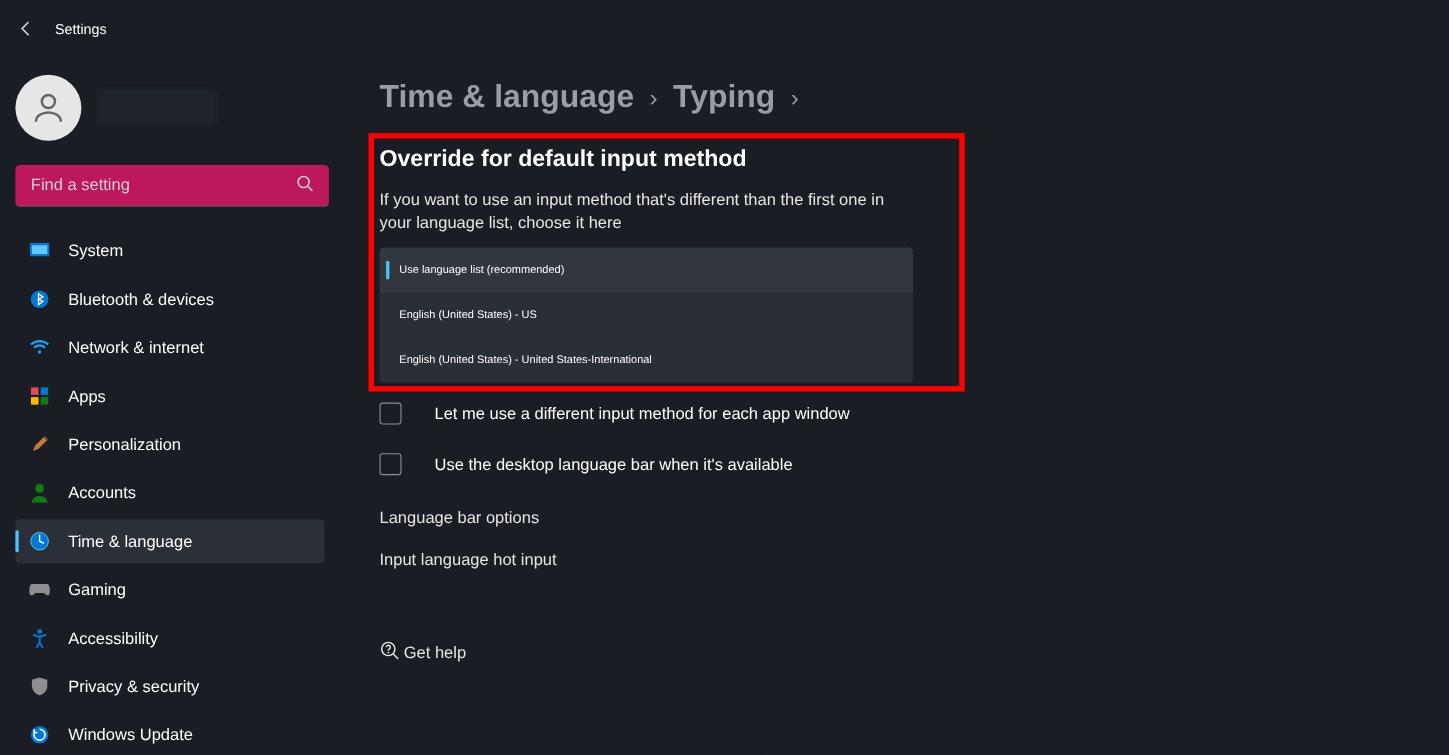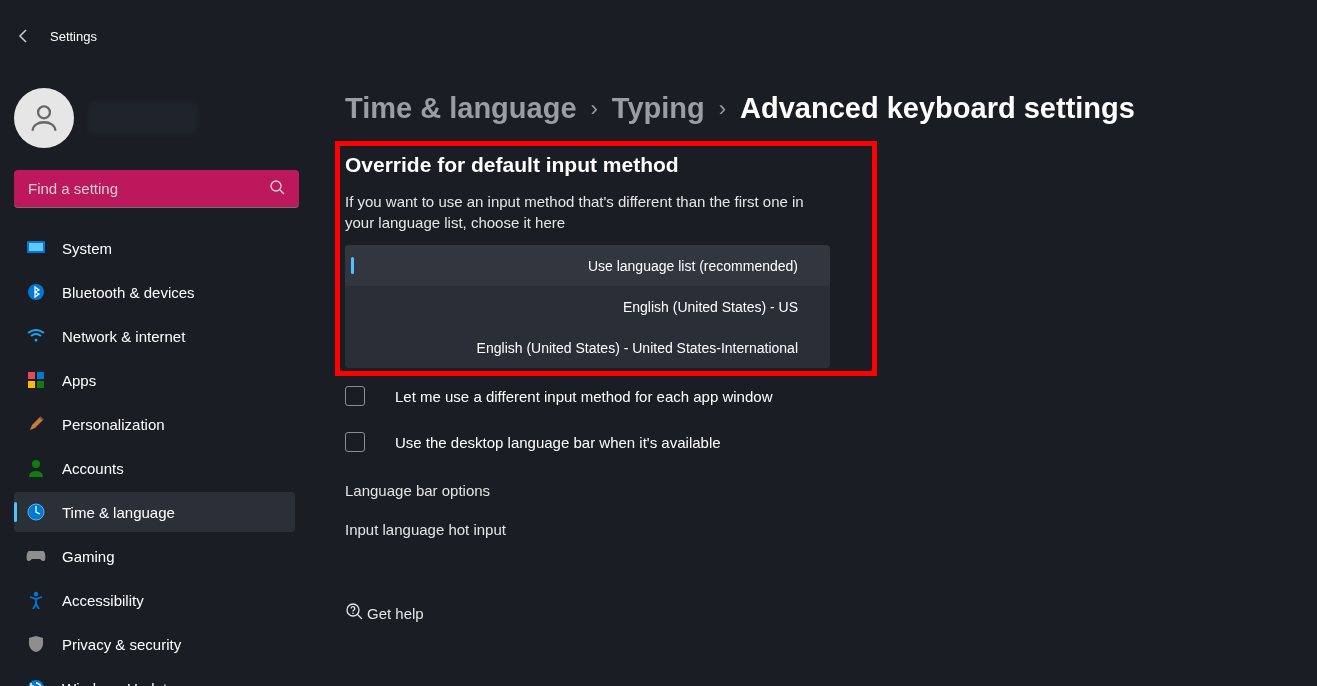--- a/index.html
+++ b/index.html
@@ -8,21 +8,21 @@
     height: 686px;
     background: #1a1d24;
     font-family: "Segoe UI", -apple-system, sans-serif;
     color: #fff;
     overflow: hidden;
     position: relative;
   }
   .titlebar {
     display: flex;
     align-items: center;
-    padding: 26px 14px;
+    padding: 16px 14px;
     gap: 16px;
   }
   .back-arrow {
     width: 20px; height: 20px;
     display:flex; align-items:center; justify-content:center;
     color: #ccc; cursor:pointer;
   }
   .title { font-size: 13px; color: #fff; }
   .layout { display:flex; }
   .sidebar {
@@ -121,25 +121,24 @@
   .dropdown-open {
     width:485px;
     background:#2a2e37;
     border-radius:4px;
     overflow:hidden;
     margin-bottom:18px;
   }
   .dd-option {
     height:41px;
     display:flex; align-items:center;
-    padding:0 32px;
-    font-size:14px;
+    padding:0 18px;
+    font-size:10px;
     cursor:pointer;
     position:relative;
-    justify-content:flex-end;
   }
   .dd-option.selected {
     background:#32363f;
   }
   .dd-option.selected::before {
     content:"";
     position:absolute;
     left:6px; top:12px; bottom:12px;
     width:3px;
     background:#4cc2ff;
@@ -312,21 +311,20 @@
       </div>
     </nav>
   </aside>
 
   <main class="main">
     <div class="breadcrumb">
       <span class="crumb">Time &amp; language</span>
       <span class="chev">›</span>
       <span class="crumb">Typing</span>
       <span class="chev">›</span>
-      <span class="crumb current">Advanced keyboard settings</span>
     </div>
 
     <div class="section">
       <div class="highlight-box"></div>
       <h2 class="section-title">Override for default input method</h2>
       <p class="section-desc">If you want to use an input method that's different than the first one in your language list, choose it here</p>
 
       <div class="dropdown-open">
         <div class="dd-option selected">
           <span>Use language list (recommended)</span>

